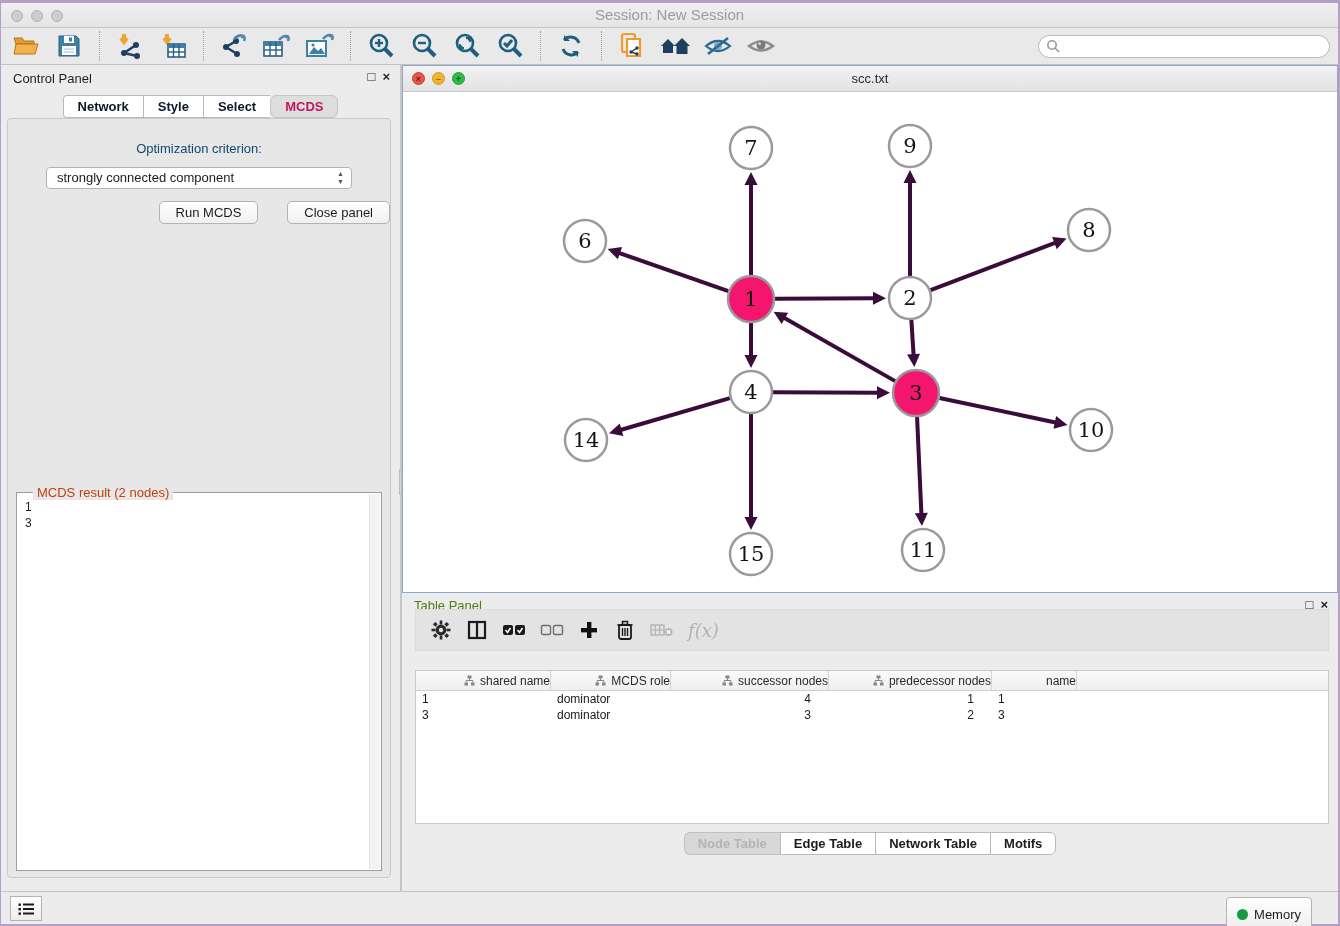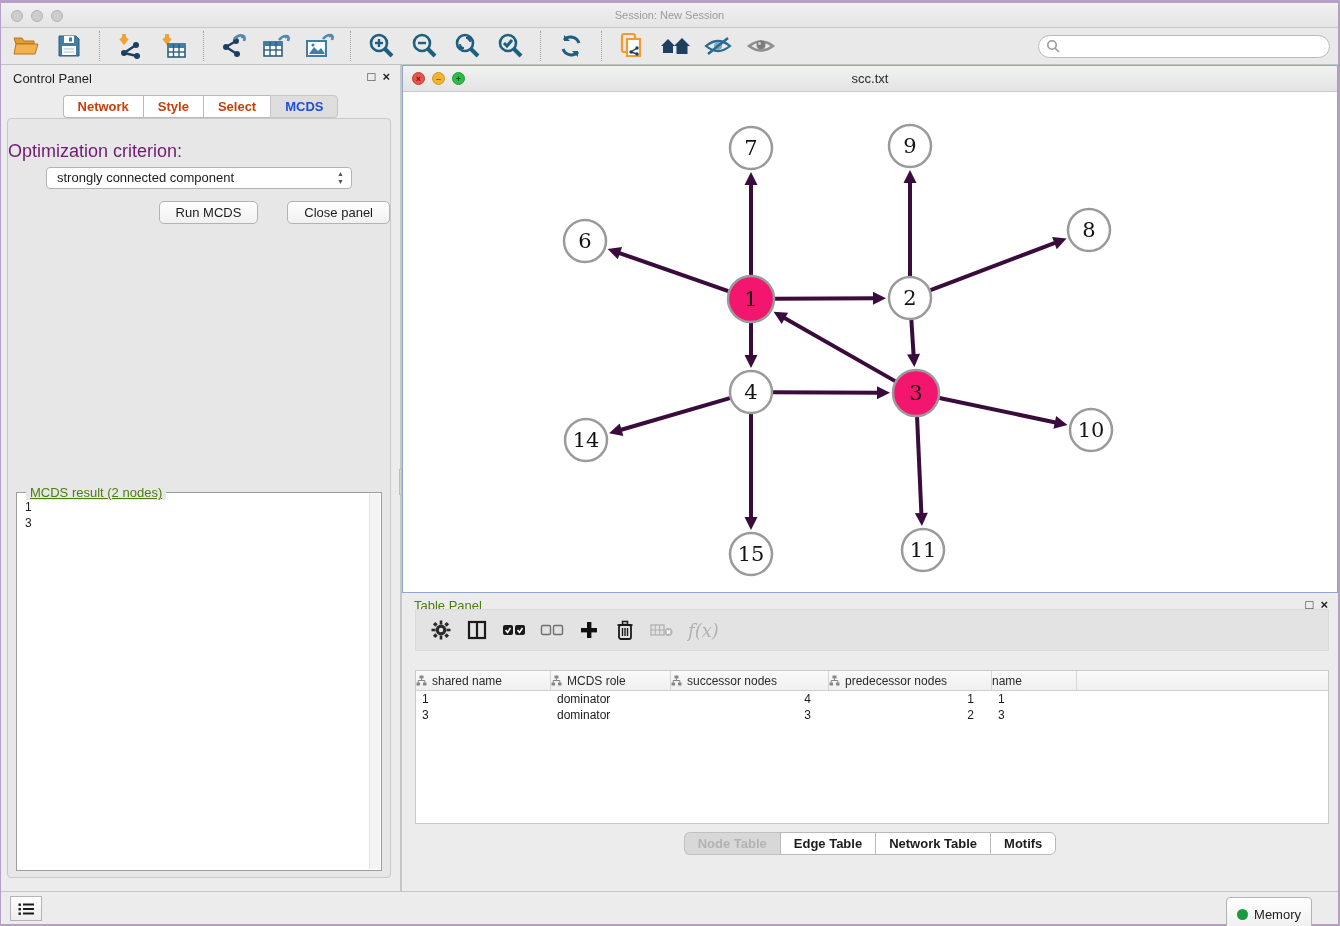--- a/index.html
+++ b/index.html
@@ -4,50 +4,50 @@
 <style>
   * { margin:0; padding:0; box-sizing:border-box; }
   html,body { width:1340px; height:926px; overflow:hidden; }
   body { font-family:"Liberation Sans", sans-serif; background:#b4a0c6; }
   .window { position:absolute; left:1px; top:3px; right:2px; bottom:2px; background:#ececec; display:flex; flex-direction:column; }
 
   
   .titlebar { height:25px; background:linear-gradient(#f0f0f0,#e5e5e5); border-bottom:1px solid #c8c8c8; position:relative; flex:0 0 auto; }
   .traffic { position:absolute; left:10px; top:7px; display:flex; gap:8px; }
   .tdot { width:12px; height:12px; border-radius:50%; background:#cdcdcd; border:1px solid #b2b2b2; }
-  .win-title { text-align:center; line-height:24px; font-size:11px; color:#9b9b9b; }
+  .win-title { text-align:center; line-height:24px; font-size:15px; color:#9b9b9b; }
 
   
   .toolbar { height:37px; background:#e9e9e9; border-bottom:1px solid #c2c2c2; display:flex; align-items:center; padding:0 8px; gap:9px; flex:0 0 auto; }
   .tb-icon { width:34px; height:30px; display:flex; align-items:center; justify-content:center; cursor:pointer; }
   .tb-sep { width:1px; height:30px; border-left:1px dotted #9f9f9f; margin:0 4px; }
   .search-wrap { margin-left:auto; position:relative; }
   .search-input { width:292px; height:23px; border:1px solid #b9b9b9; border-radius:12px; background:#fff; padding:0 8px 0 26px; font-size:12px; outline:none; }
   .search-glass { position:absolute; left:8px; top:4px; }
 
   
   .main { flex:1 1 auto; display:flex; min-height:0; }
   .control-panel { width:401px; background:#ececec; border-right:2px solid #c6c6c6; position:relative; flex:0 0 auto; }
   .cp-header { height:26px; position:relative; }
   .cp-title { position:absolute; left:12px; top:6px; font-size:13px; color:#1e1e1e; }
   .panel-btns { position:absolute; right:10px; top:4px; display:flex; gap:7px; }
   .pbtn { font-size:13px; font-weight:700; color:#222; cursor:pointer; line-height:16px; }
   .cp-tabs { position:absolute; left:0; right:0; top:30px; display:flex; justify-content:center; }
-  .cptab { font-size:13px; font-weight:700; color:#c2410c; background:#fff; border:1px solid #b9b9b9; border-right:none; padding:3px 14px; cursor:pointer; }
+  .cptab { font-size:13px; font-weight:700; color:#0f172a; background:#fff; border:1px solid #b9b9b9; border-right:none; padding:3px 14px; cursor:pointer; }
   .cptab:first-child { border-radius:4px 0 0 4px; }
   .cptab.last { border-right:1px solid #b9b9b9; border-radius:0 4px 4px 0; }
-  .cptab.sel { background:#dedede; color:#1d4ed8; border-color:#c6c6c6; }
+  .cptab.sel { background:#dedede; color:#be185d; border-color:#c6c6c6;border-radius:6px; }
   .cp-body { position:absolute; left:6px; right:9px; top:53px; bottom:13px; background:#e7e7e7; border:1px solid #c9c9c9; border-radius:4px; }
-  .opt-label { margin-top:22px; font-size:18px; color:#701a75; }
+  .opt-label { text-align:center; margin-top:22px; font-size:13px; color:#0c4a6e; }
   .combo { position:absolute; left:38px; right:38px; top:48px; height:22px; background:#fff; border:1px solid #b3b3b3; border-radius:4px; font-size:13px; color:#1c1c1c; padding:2px 22px 0 10px; cursor:pointer; }
   .combo-arrows { position:absolute; right:7px; top:2px; display:flex; flex-direction:column; line-height:8px; font-size:7px; color:#555; }
   .btn-row { position:absolute; left:0; right:0; top:82px; display:flex; justify-content:flex-end; gap:29px; }
   .mac-btn { background:linear-gradient(#ffffff,#f0f0f0); border:1px solid #b3b3b3; border-radius:5px; font-size:13px; color:#1c1c1c; padding:3px 16px; cursor:pointer; font-family:"Liberation Sans",sans-serif; }
   .result-box { position:absolute; left:8px; right:8px; top:373px; bottom:6px; border:1px solid #9d9d9d; background:#fff; }
-  .result-legend { position:absolute; left:9px; top:-8px; background:#e7e7e7; padding:0 4px; font-size:13px; color:#4d7c0f;text-decoration:underline; }
+  .result-legend { position:absolute; left:16px; top:-8px; background:#e7e7e7; padding:0 4px; font-size:13px; color:#c2410c; }
   .result-lines { padding:6px 8px; font-size:12px; color:#1c1c1c; line-height:16px; }
   .result-scroll { position:absolute; right:1px; top:1px; bottom:1px; width:11px; background:#f3f3f3; border-left:1px solid #e2e2e2; }
 
   .right-col { flex:1 1 auto; display:flex; flex-direction:column; min-width:0; background:#ececec; }
 
   
   .net-frame { height:528px; border:1px solid #8fa6cf; background:#fff; display:flex; flex-direction:column; flex:0 0 auto; }
   .net-titlebar { height:26px; background:linear-gradient(#f2f2f2,#e3e3e3); border-bottom:1px solid #c9c9c9; position:relative; flex:0 0 auto; }
   .net-traffic { position:absolute; left:9px; top:6px; display:flex; gap:7px; }
   .ndot { width:13px; height:13px; border-radius:50%; font-size:9px; font-weight:700; text-align:center; line-height:12px; cursor:pointer; }
@@ -59,21 +59,21 @@
 
   
   .table-panel { flex:1 1 auto; background:#ececec; position:relative; min-height:0; }
   .tp-header { height:24px; position:relative; }
   .tp-title { position:absolute; left:12px; top:5px; font-size:13px; color:#4d7c0f; }
   .tp-toolbar { position:absolute; left:13px; right:9px; top:16px; height:42px; background:#e3e3e3; border:1px solid #dadada; display:flex; align-items:center; gap:14px; padding:0 14px; }
   .tt-icon { display:flex; align-items:center; justify-content:center; cursor:pointer; min-width:22px; height:26px; }
   .fx { font-family:"DejaVu Serif", serif; font-style:italic; font-size:18px; color:#b2b2b2; }
   .data-table { position:absolute; left:13px; right:9px; top:77px; bottom:67px; background:#fff; border:1px solid #c9c9c9; overflow:hidden; }
   .thead { display:flex; height:20px; border-bottom:1px solid #cfcfcf; background:linear-gradient(#fafafa,#efefef); }
-  .th { display:flex; align-items:center; justify-content:flex-start; gap:5px; font-size:12px; color:#2a2a2a; border-right:1px solid #d6d6d6; }
+  .th { display:flex; align-items:center; justify-content:flex-end; gap:5px; font-size:12px; color:#2a2a2a; border-right:1px solid #d6d6d6; }
   .trow { display:flex; height:16px; font-size:12px; color:#1a1a1a; }
   .td { padding:1px 6px 0 6px; overflow:hidden; white-space:nowrap; }
   .td.right { text-align:right; padding-right:18px; }
   .tp-tabs { position:absolute; left:0; right:0; bottom:36px; display:flex; justify-content:center; }
   .tptab { font-size:13px; font-weight:700; color:#1c1c1c; background:#fff; border:1px solid #b9b9b9; border-right:none; padding:3px 13px; cursor:pointer; }
   .tptab:first-child { border-radius:6px 0 0 6px; }
   .tptab.last { border-right:1px solid #b9b9b9; border-radius:0 6px 6px 0; }
   .tptab.sel { background:#d8d8d8; color:#b3b3b3; border-color:#c0c0c0; }
 
   

